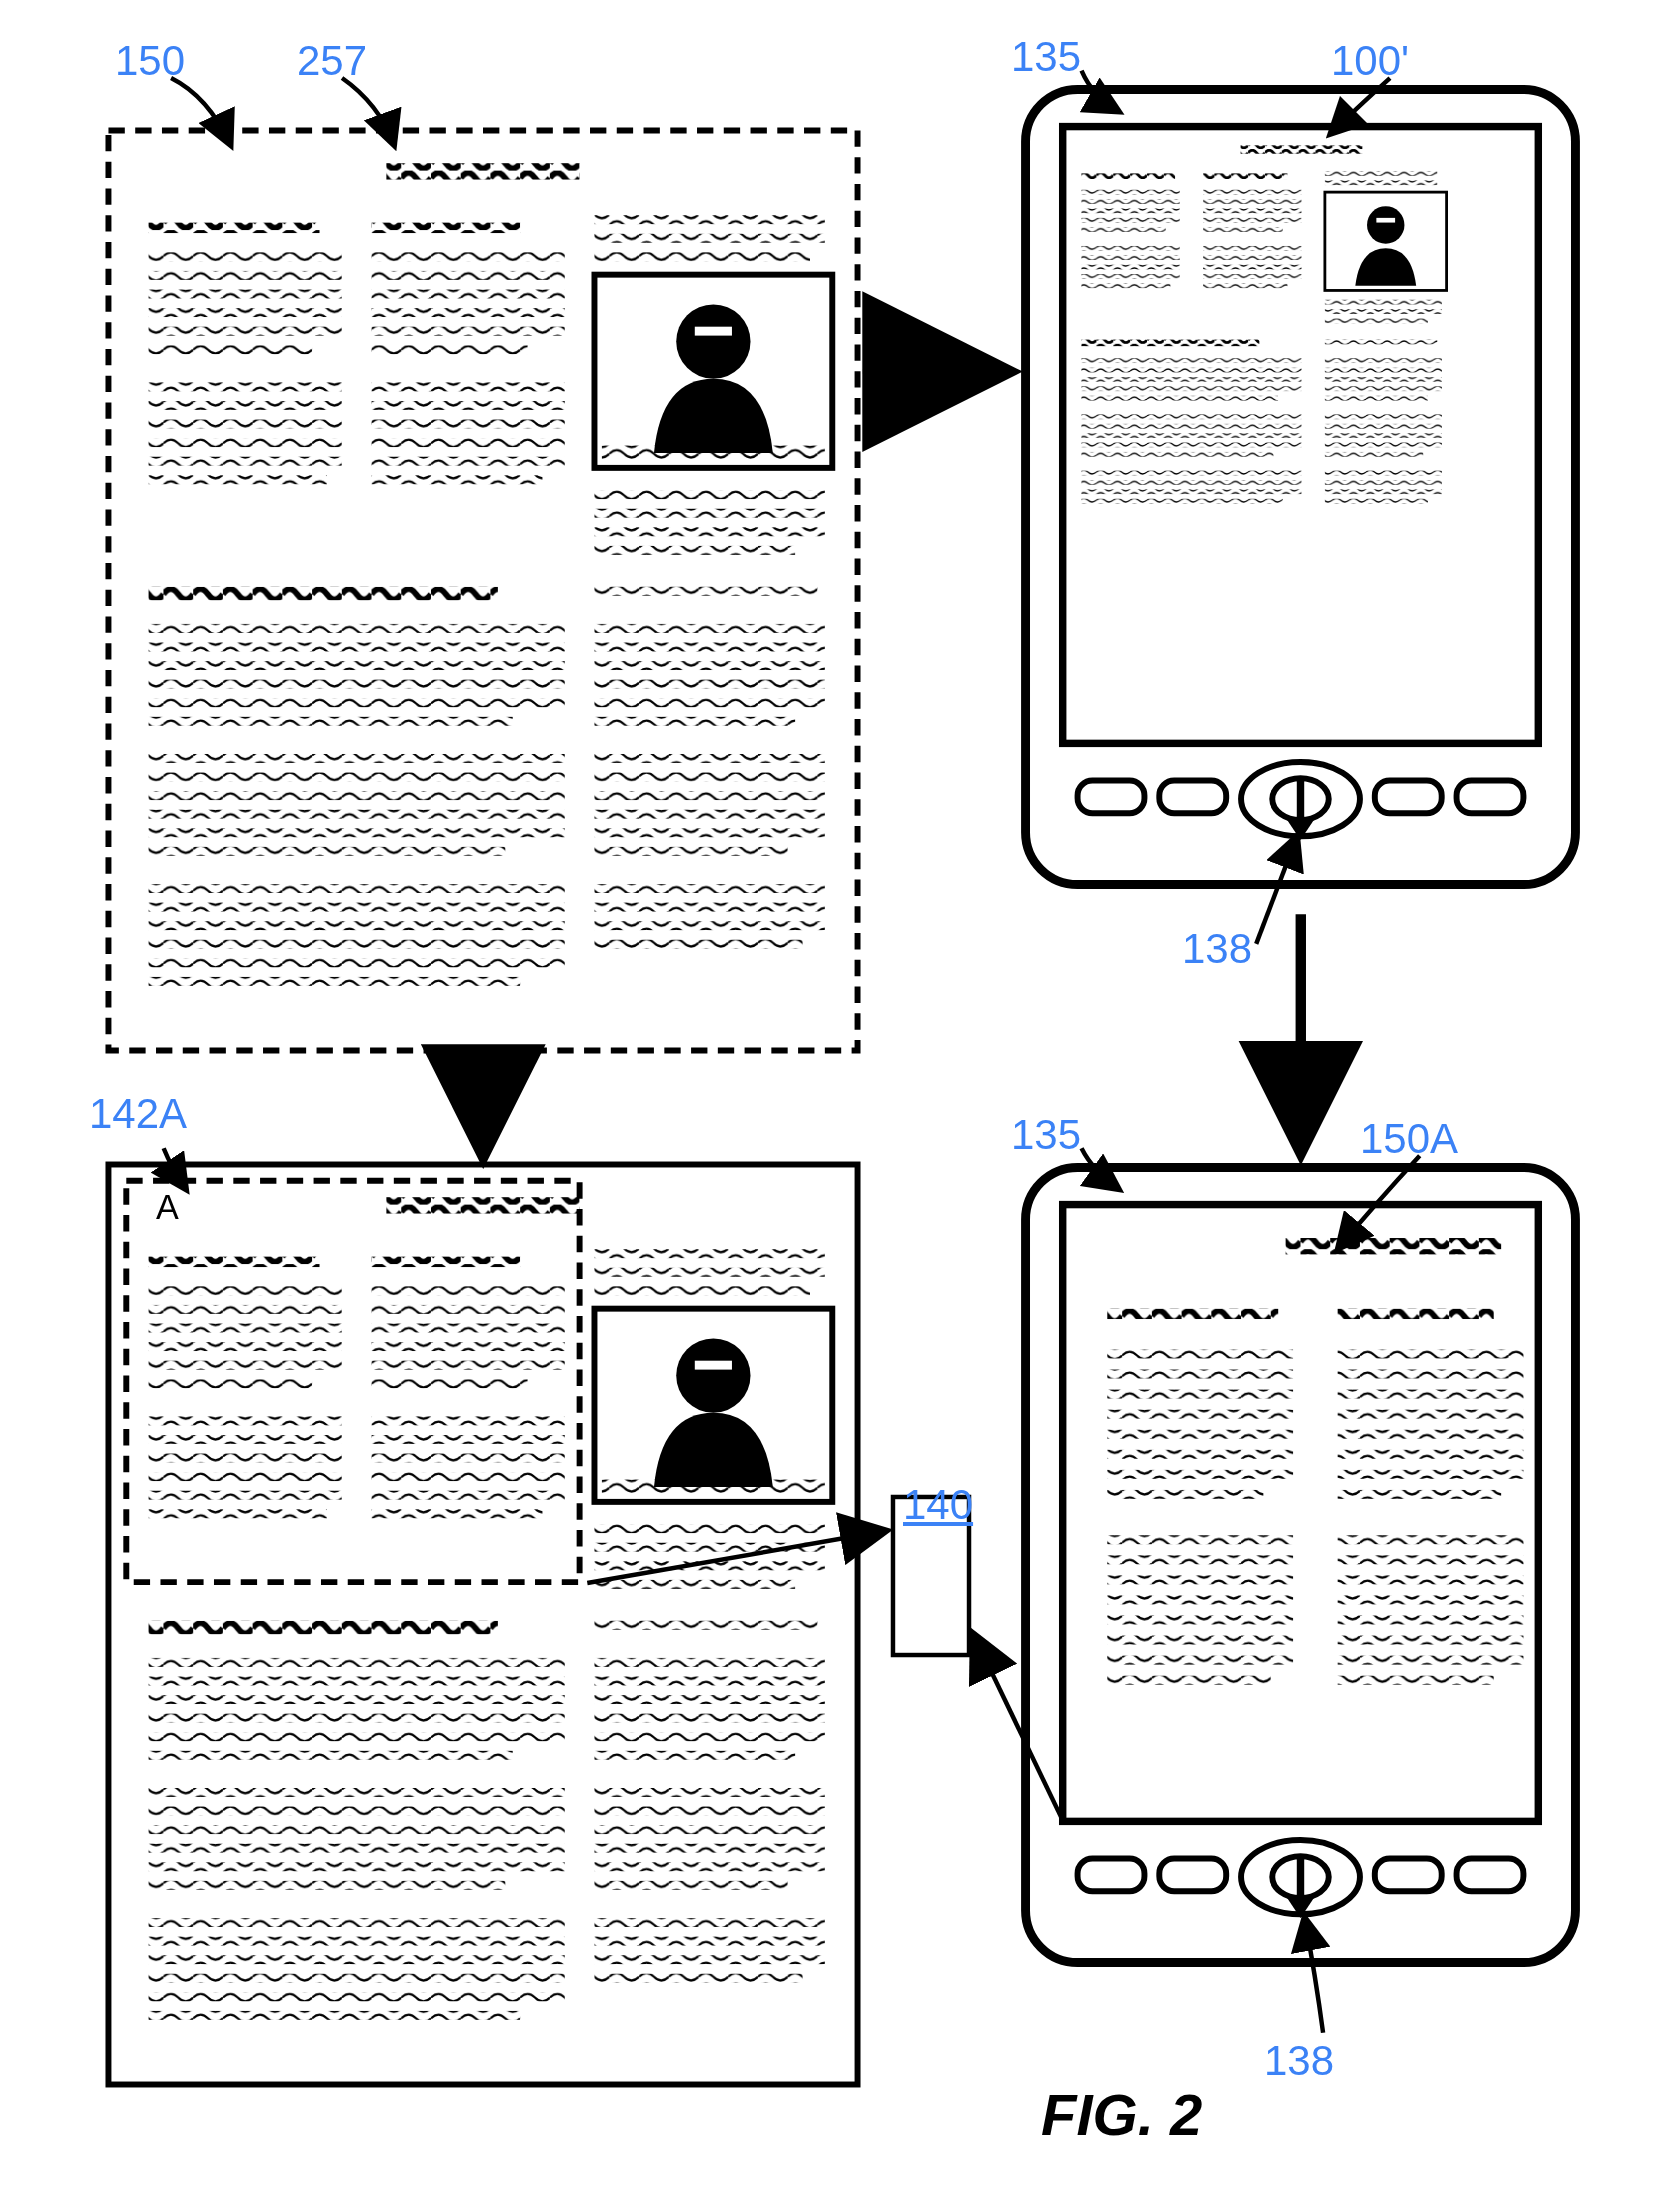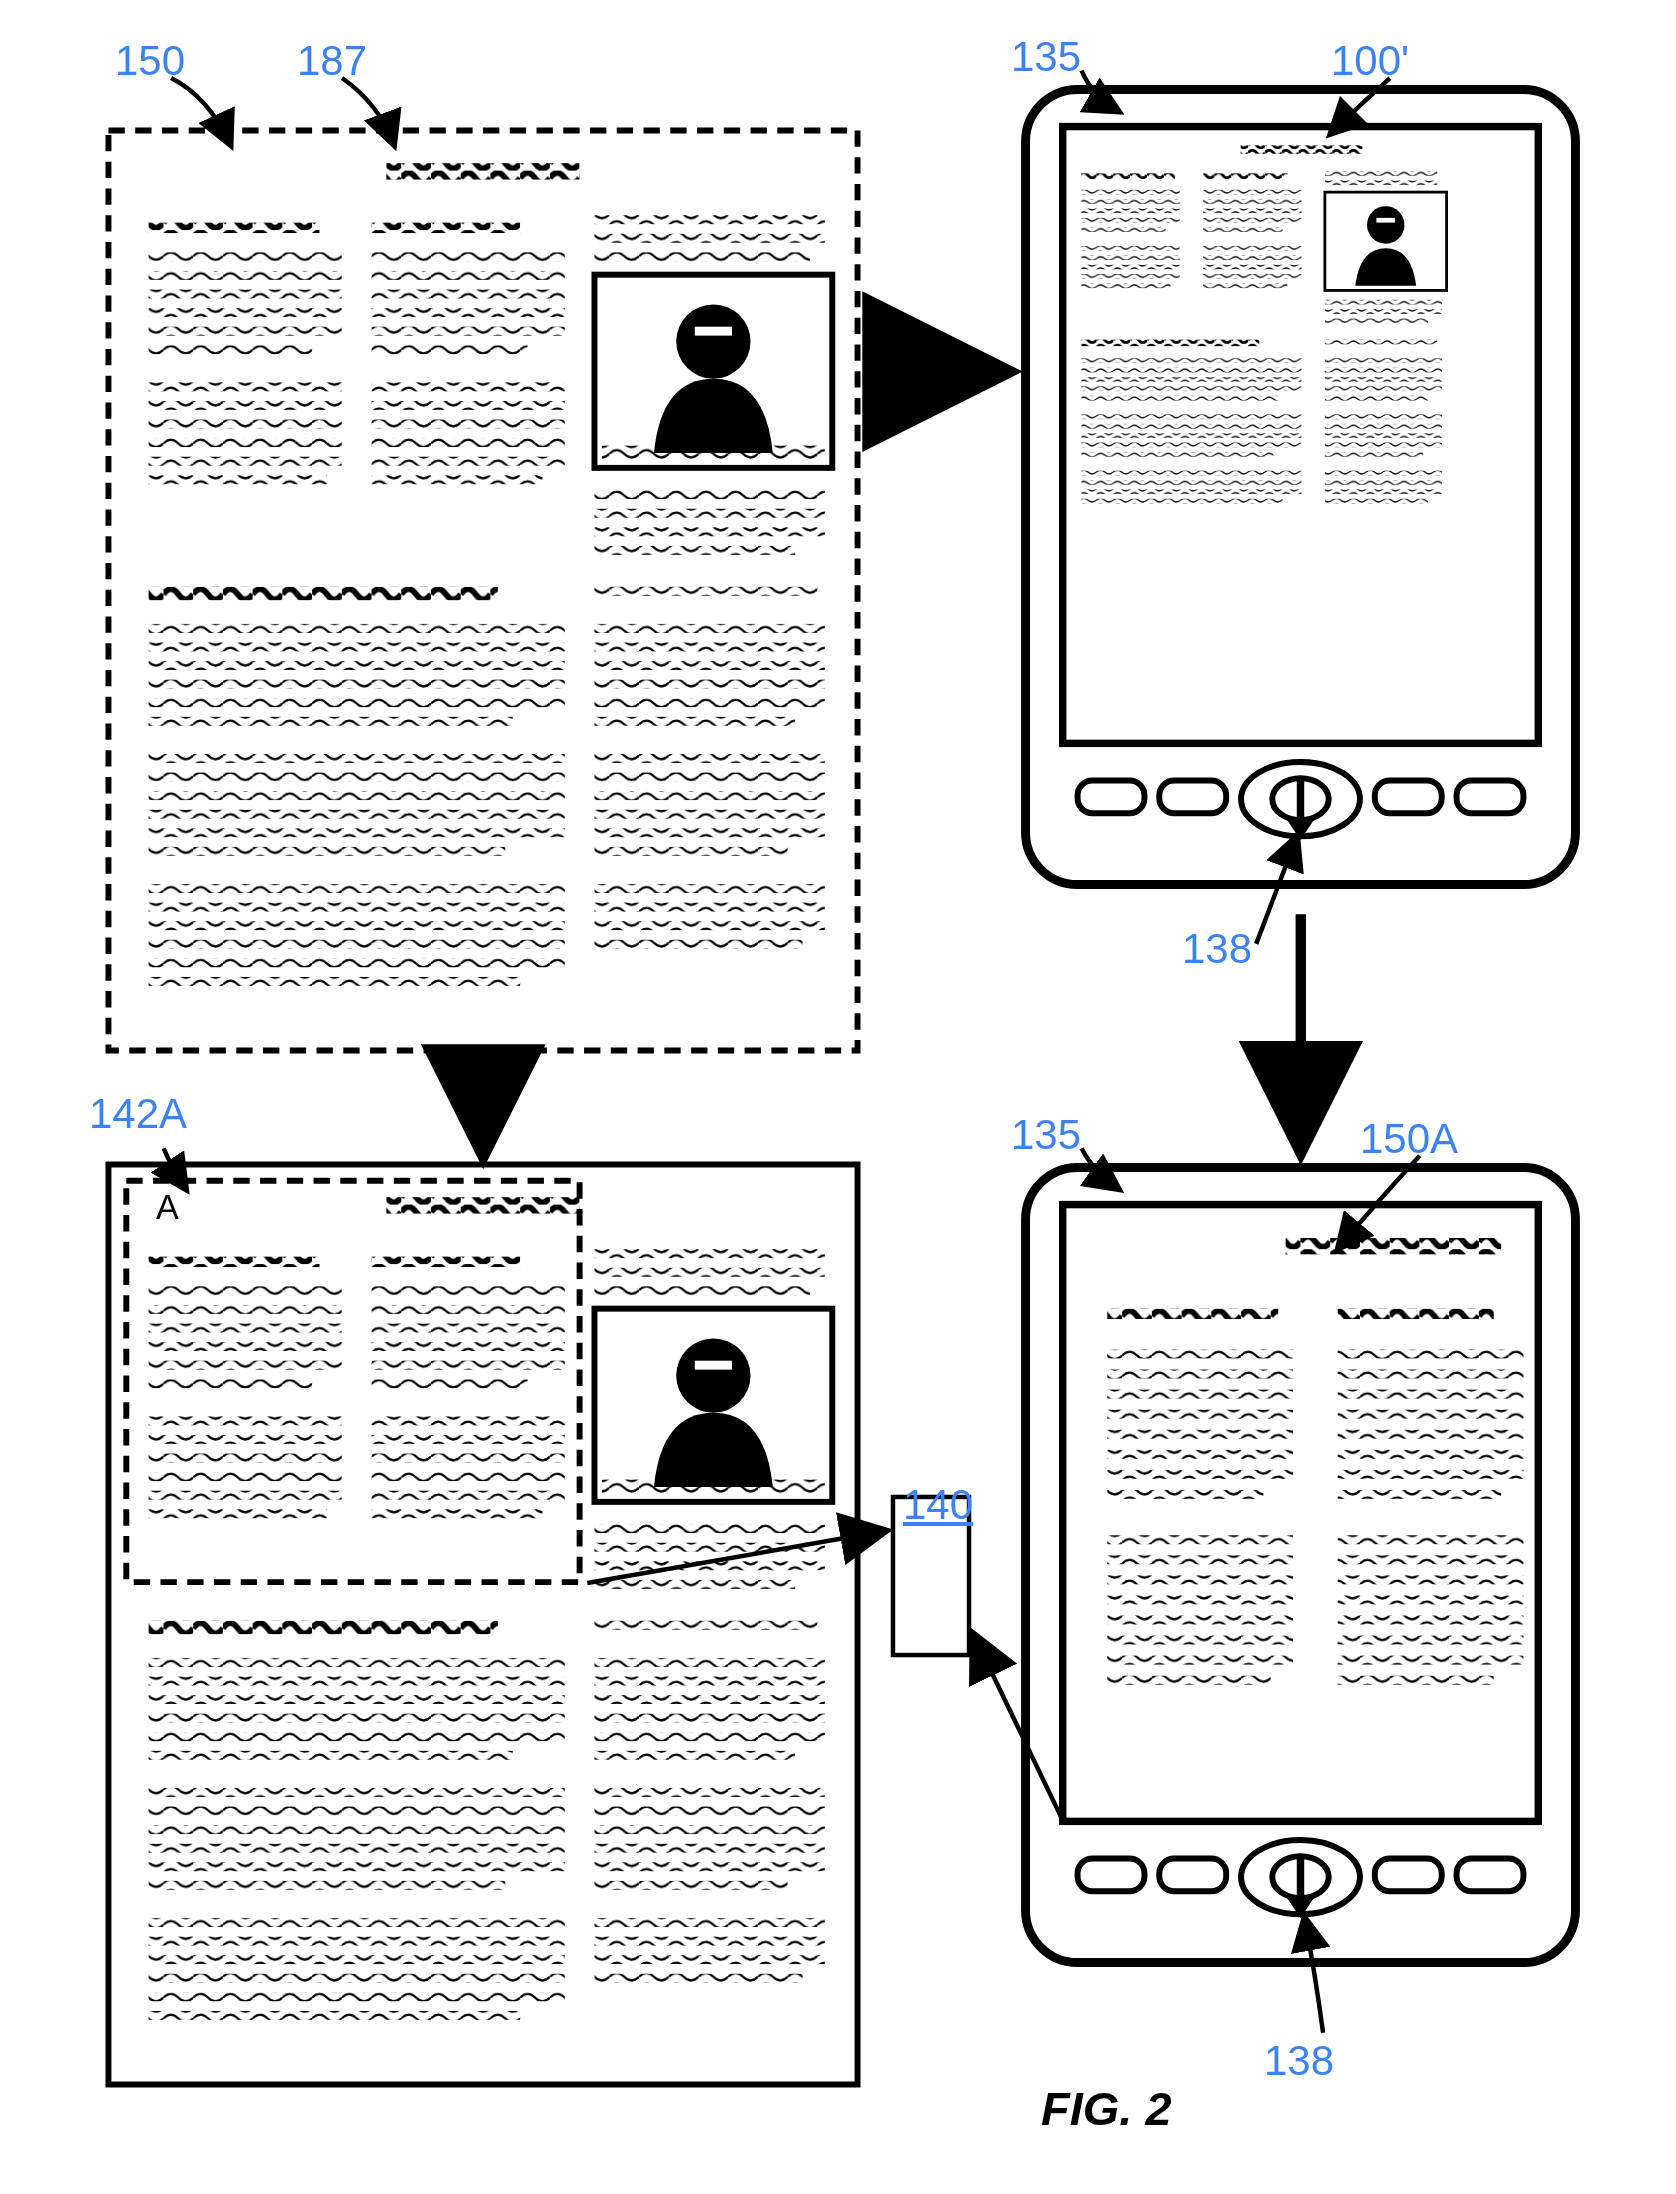--- a/index.html
+++ b/index.html
@@ -11,21 +11,21 @@
     font-family: Arial, sans-serif;
     position: relative;
   }
   .label {
     position: absolute;
     font-size: 42px;
     color: #3b82f6;
   }
   .figlabel {
     position: absolute;
-    font-size: 47px;
+    font-size: 58px;
     font-weight: bold;
     font-style: italic;
     color: #000;
   }
   svg.leader { position: absolute; overflow: visible; }
 </style>
 </head>
 <body>
 
 <svg style="position:absolute; left:104px; top:126px;" width="758" height="929" viewBox="0 0 1020 1250">
@@ -497,21 +497,21 @@
   <path d="M220 1545 Q230 1570 250 1600" fill="none" stroke="#000" stroke-width="6" marker-end="url(#arr2)"></path>
 
   <path d="M1455 1545 Q1470 1575 1505 1600" fill="none" stroke="#000" stroke-width="6" marker-end="url(#arr2)"></path>
 
   <path d="M1910 1555 Q1850 1620 1800 1680" fill="none" stroke="#000" stroke-width="6" marker-end="url(#arr2)"></path>
 
   <path d="M1780 2735 Q1770 2660 1755 2580" fill="none" stroke="#000" stroke-width="6" marker-end="url(#arr2)"></path>
 </svg>
 
 <div class="label" style="left:115px; top:37px;">150</div>
-<div class="label" style="left:297px; top:37px;">187</div>
+<div class="label" style="left:297px; top:37px;">257</div>
 <div class="label" style="left:1011px; top:33px;">135</div>
 <div class="label" style="left:1331px; top:37px;">100'</div>
 <div class="label" style="left:1182px; top:925px;">138</div>
 
 <div class="label" style="left:89px; top:1090px;">142A</div>
 <div class="label" style="left:1011px; top:1111px;">135</div>
 <div class="label" style="left:1360px; top:1115px;">150A</div>
 <div class="label" style="left:903px; top:1481px; text-decoration:underline;">140</div>
 <div class="label" style="left:1264px; top:2037px;">138</div>
 

